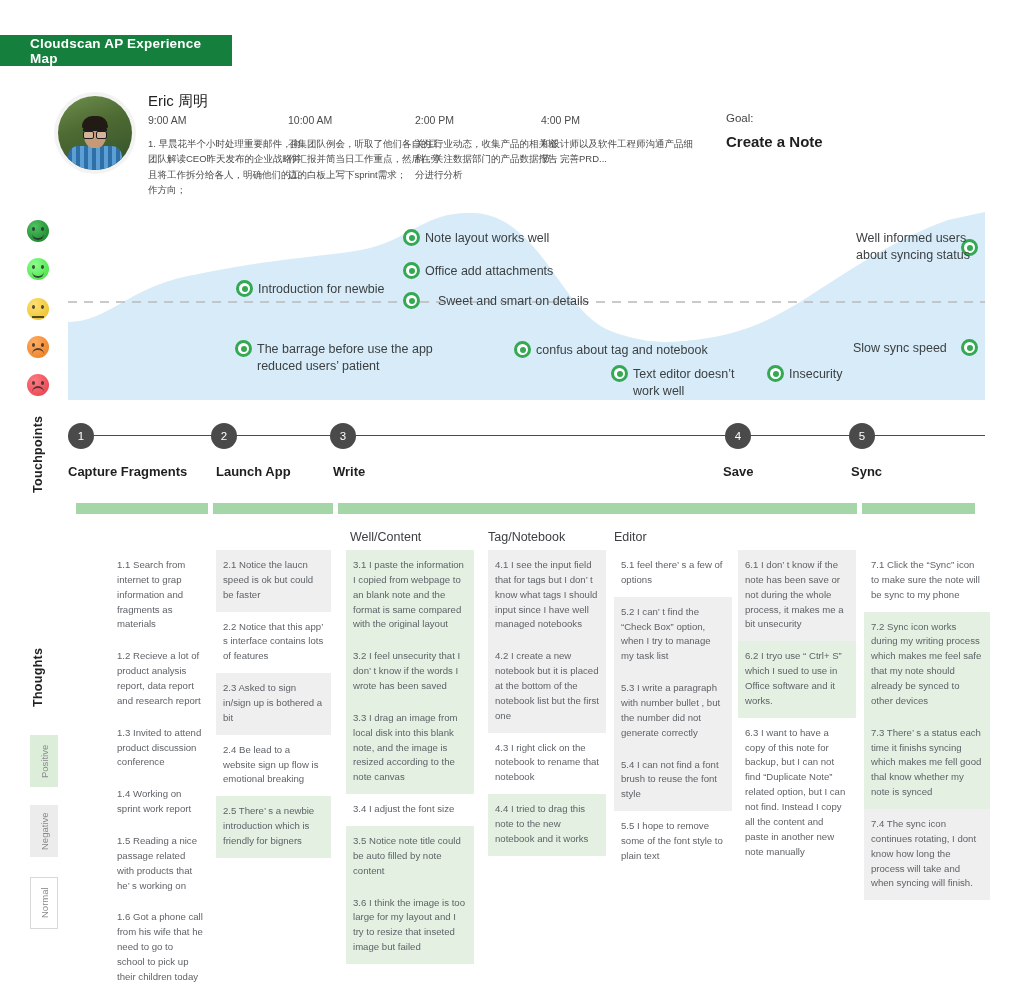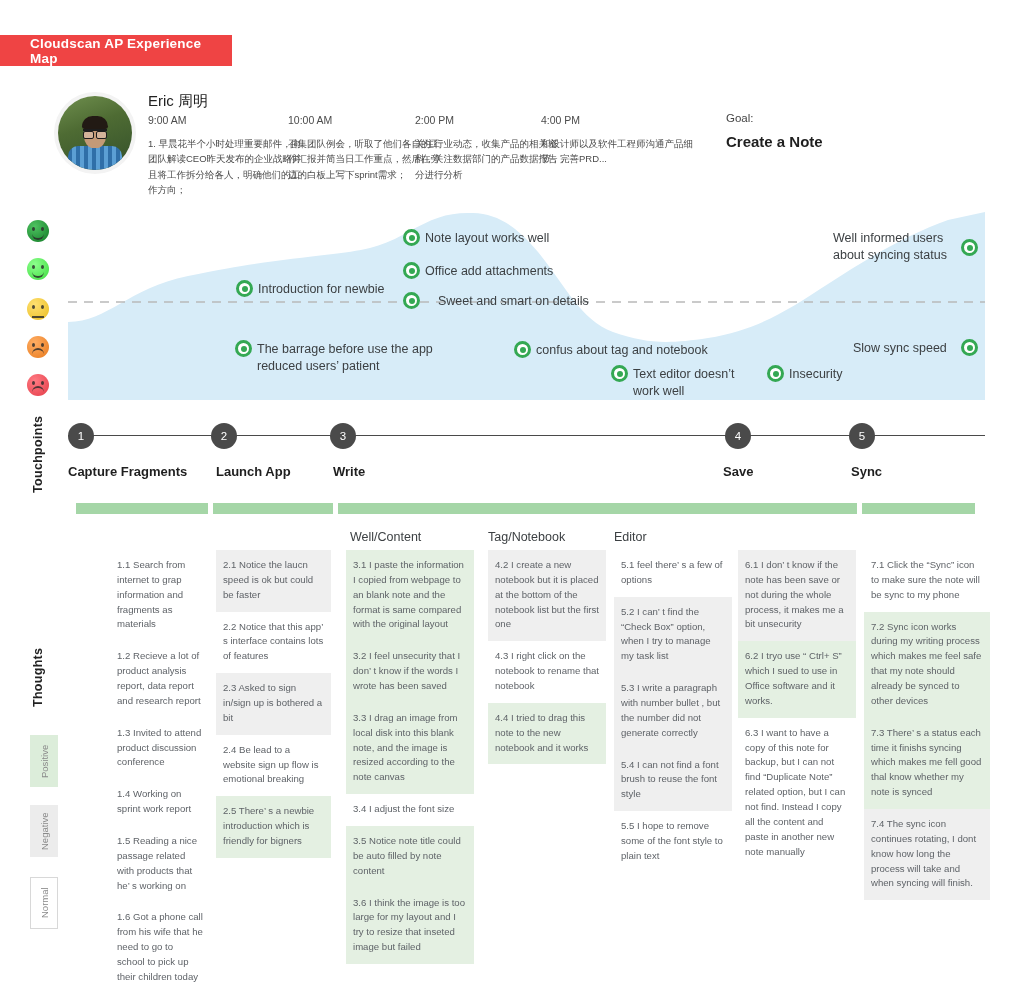--- a/index.html
+++ b/index.html
@@ -8,21 +8,21 @@
     background:#ffffff;
     font-family:"Liberation Sans", sans-serif;
     color:#3c4043;
     position:relative;
     overflow:hidden;
   }
   
   .title-banner{
     position:absolute;left:0;top:35px;
     width:232px;height:31px;
-    background:#ef4444;
+    background:#15803d;
     display:flex;align-items:center;
   }
   .title-banner .txt{
     color:#ffffff;font-size:13.5px;font-weight:bold;
     letter-spacing:.2px;padding-left:30px;
   }
   
   .persona{position:absolute;left:0;top:88px;width:1024px;height:110px;}
   .avatar{
     position:absolute;left:58px;top:8px;width:74px;height:74px;border-radius:50%;
@@ -217,21 +217,21 @@
   <div class="marker" style="left:403px;top:19px;"></div>
   <div class="curve-label" style="left:425px;top:20px;">Note layout works well</div>
 
   <div class="marker" style="left:403px;top:52px;"></div>
   <div class="curve-label" style="left:425px;top:53px;">Office add attachments</div>
 
   <div class="marker" style="left:403px;top:82px;"></div>
   <div class="curve-label" style="left:425px;top:83px;margin-left:13px;">Sweet and smart on details</div>
 
   <div class="marker" style="left:961px;top:29px;"></div>
-  <div class="curve-label" style="left:833px;top:20px;width:122px;text-align:left;white-space:pre-line;">Well informed users
+  <div class="curve-label" style="left:856px;top:20px;width:122px;text-align:left;white-space:pre-line;">Well informed users
 about syncing status</div>
 
   <div class="marker" style="left:235px;top:130px;"></div>
   <div class="curve-label" style="left:257px;top:131px;white-space:pre-line;">The barrage before use the app
 reduced users’ patient</div>
 
   <div class="marker" style="left:514px;top:131px;"></div>
   <div class="curve-label" style="left:536px;top:132px;">confus about tag and notebook</div>
 
   <div class="marker" style="left:611px;top:155px;"></div>
@@ -299,20 +299,21 @@
 <div class="tcol" style="left:346px;width:128px;">
   <div class="tcell bg-pos">3.1 I paste the information I copied from webpage to an blank note and the format is same compared with the original layout</div>
   <div class="tcell bg-pos">3.2 I feel unsecurity that I don’ t know if the words I wrote has been saved</div>
   <div class="tcell bg-pos">3.3 I drag an image from local disk into this blank note, and the image is resized according to the note canvas</div>
   <div class="tcell bg-nor">3.4 I adjust the font size</div>
   <div class="tcell bg-pos">3.5 Notice note title could be auto filled by note content</div>
   <div class="tcell bg-pos">3.6 I think the image is too large for my layout and I try to resize that inseted image but failed</div>
 </div>
 
 <div class="tcol" style="left:488px;width:118px;">
+  <div class="tcell bg-neg">4.1 I see the input field that for tags but I don’ t know what tags I should input since I have well managed notebooks</div>
   <div class="tcell bg-neg">4.2 I create a new notebook but it is placed at the bottom of the notebook list but the first one</div>
   <div class="tcell bg-nor">4.3 I right click on the notebook to rename that notebook</div>
   <div class="tcell bg-pos">4.4 I tried to drag this note to the new notebook and it works</div>
 </div>
 
 <div class="tcol" style="left:614px;width:118px;">
   <div class="tcell bg-nor">5.1 feel there’ s a few of options</div>
   <div class="tcell bg-neg">5.2 I can’ t find the “Check Box” option, when I try to manage my task list</div>
   <div class="tcell bg-neg">5.3 I write a paragraph with number bullet , but the number did not generate correctly</div>
   <div class="tcell bg-neg">5.4 I can not  find  a font brush to reuse the font style</div>

